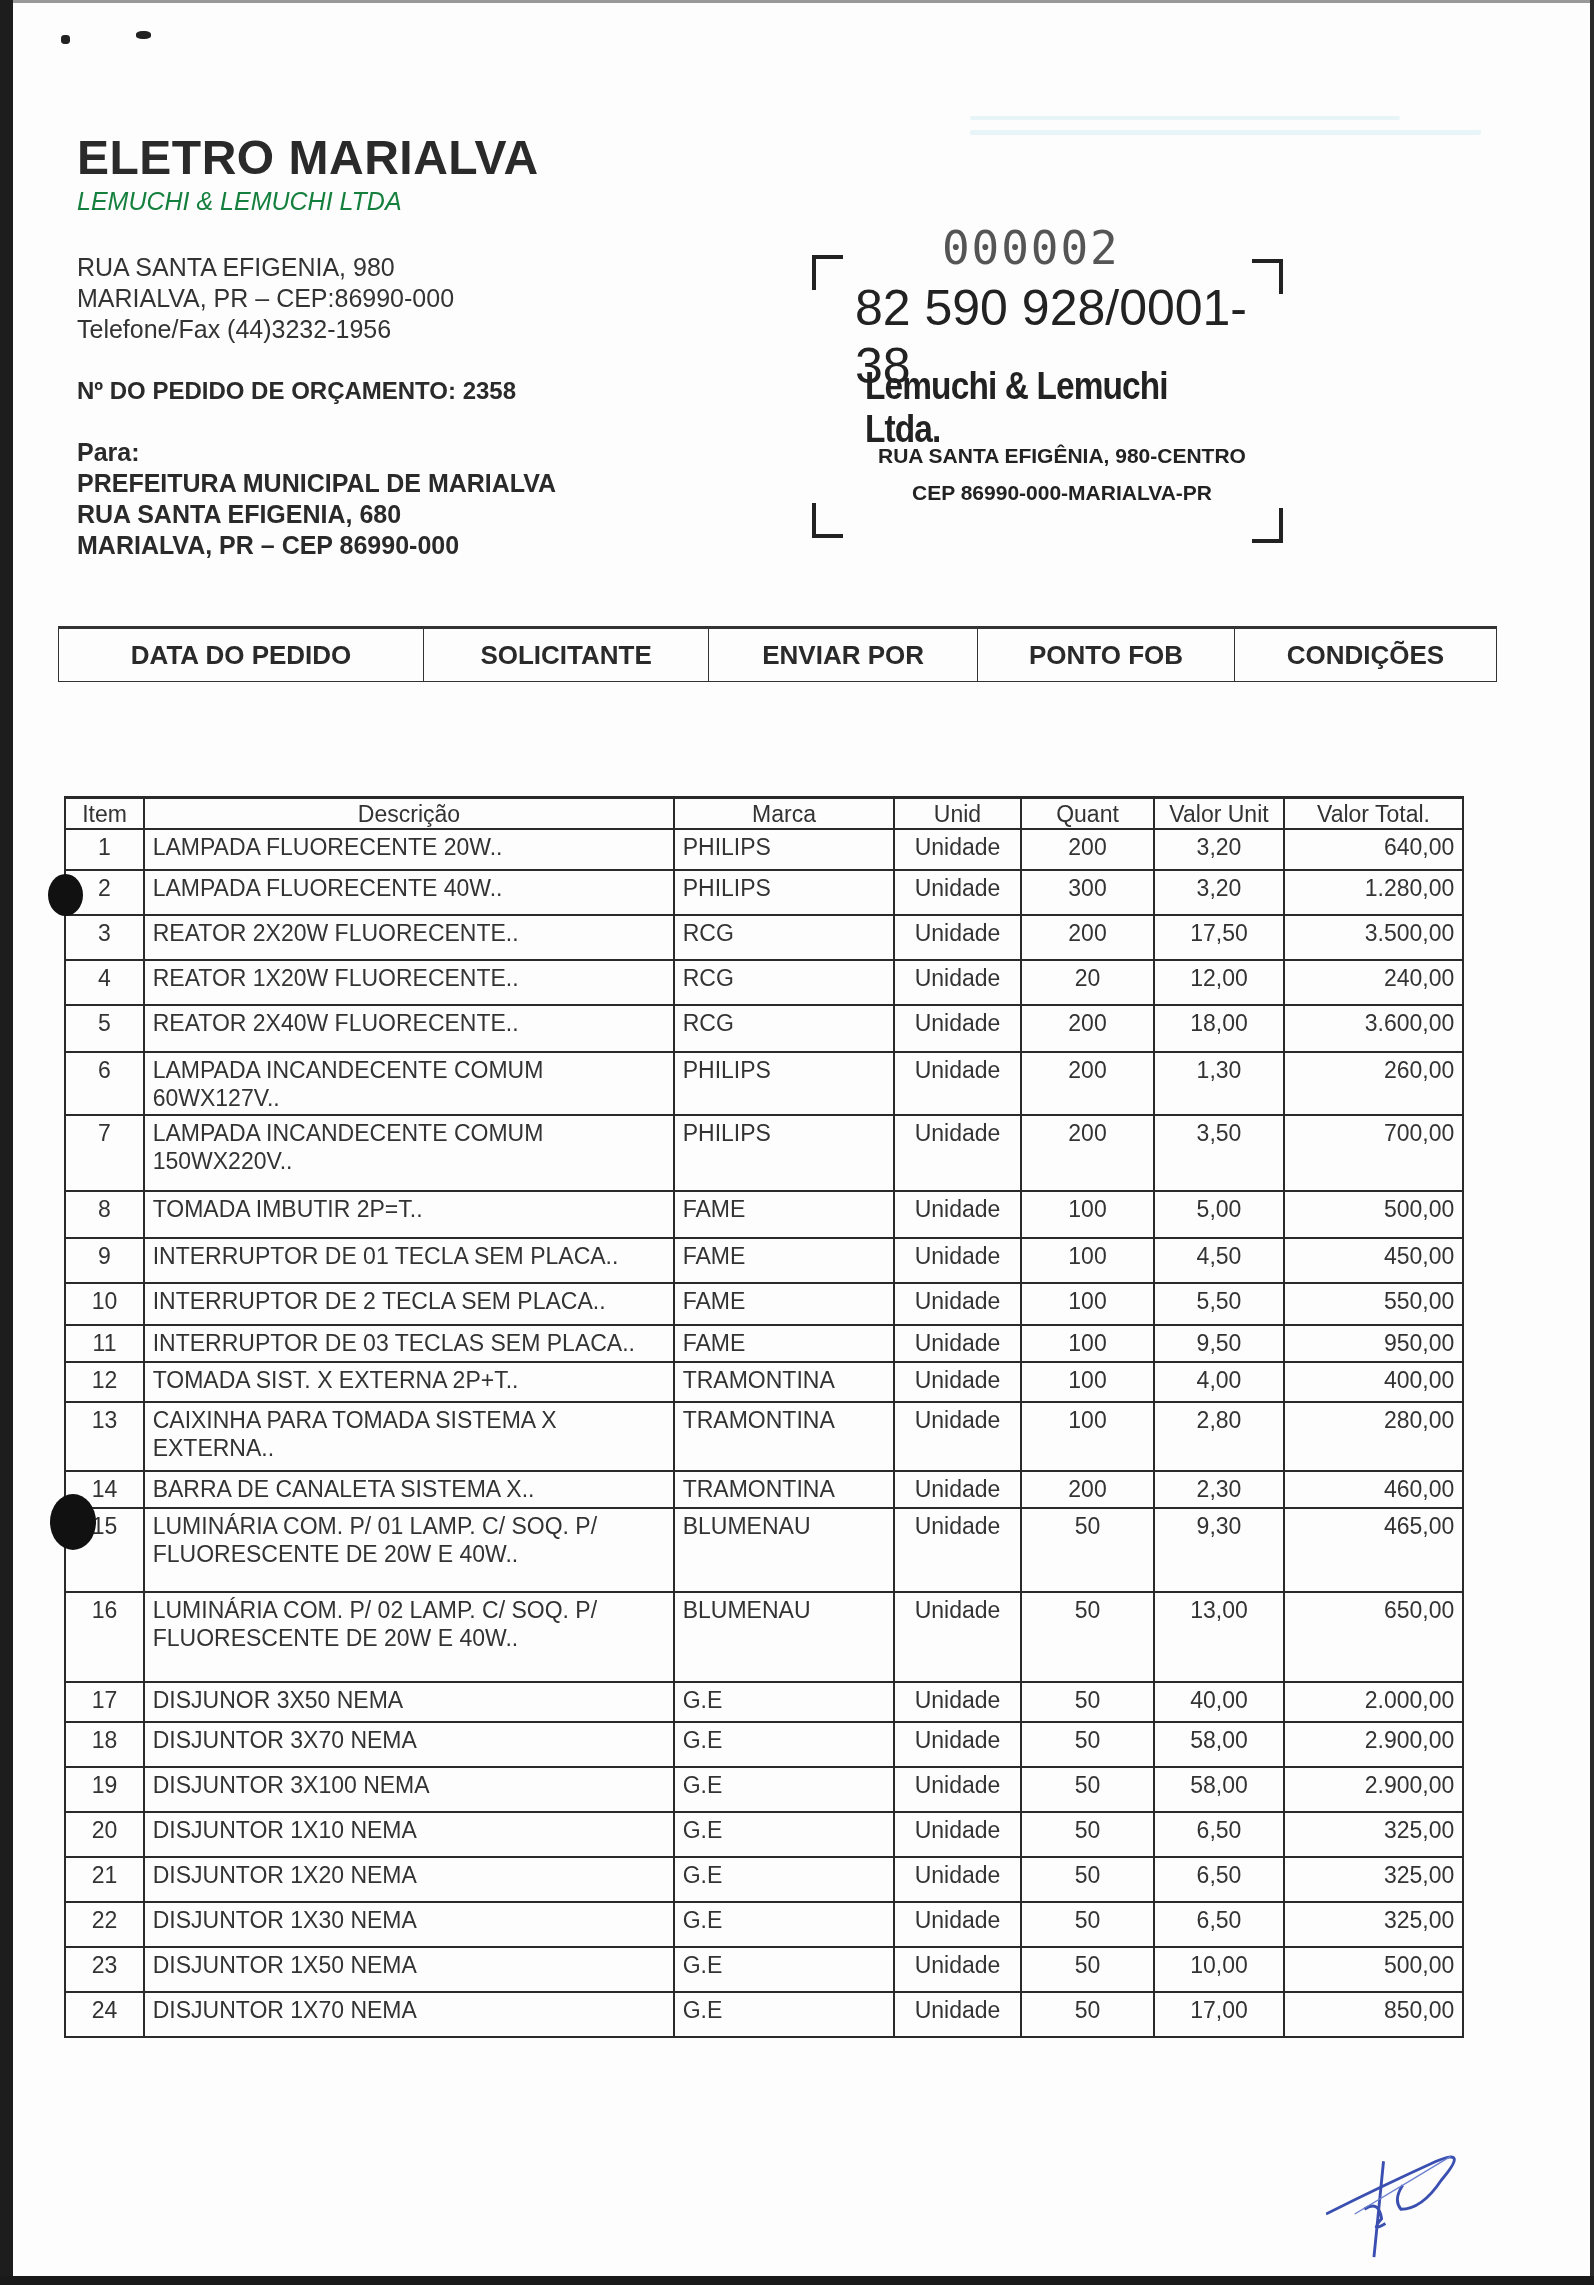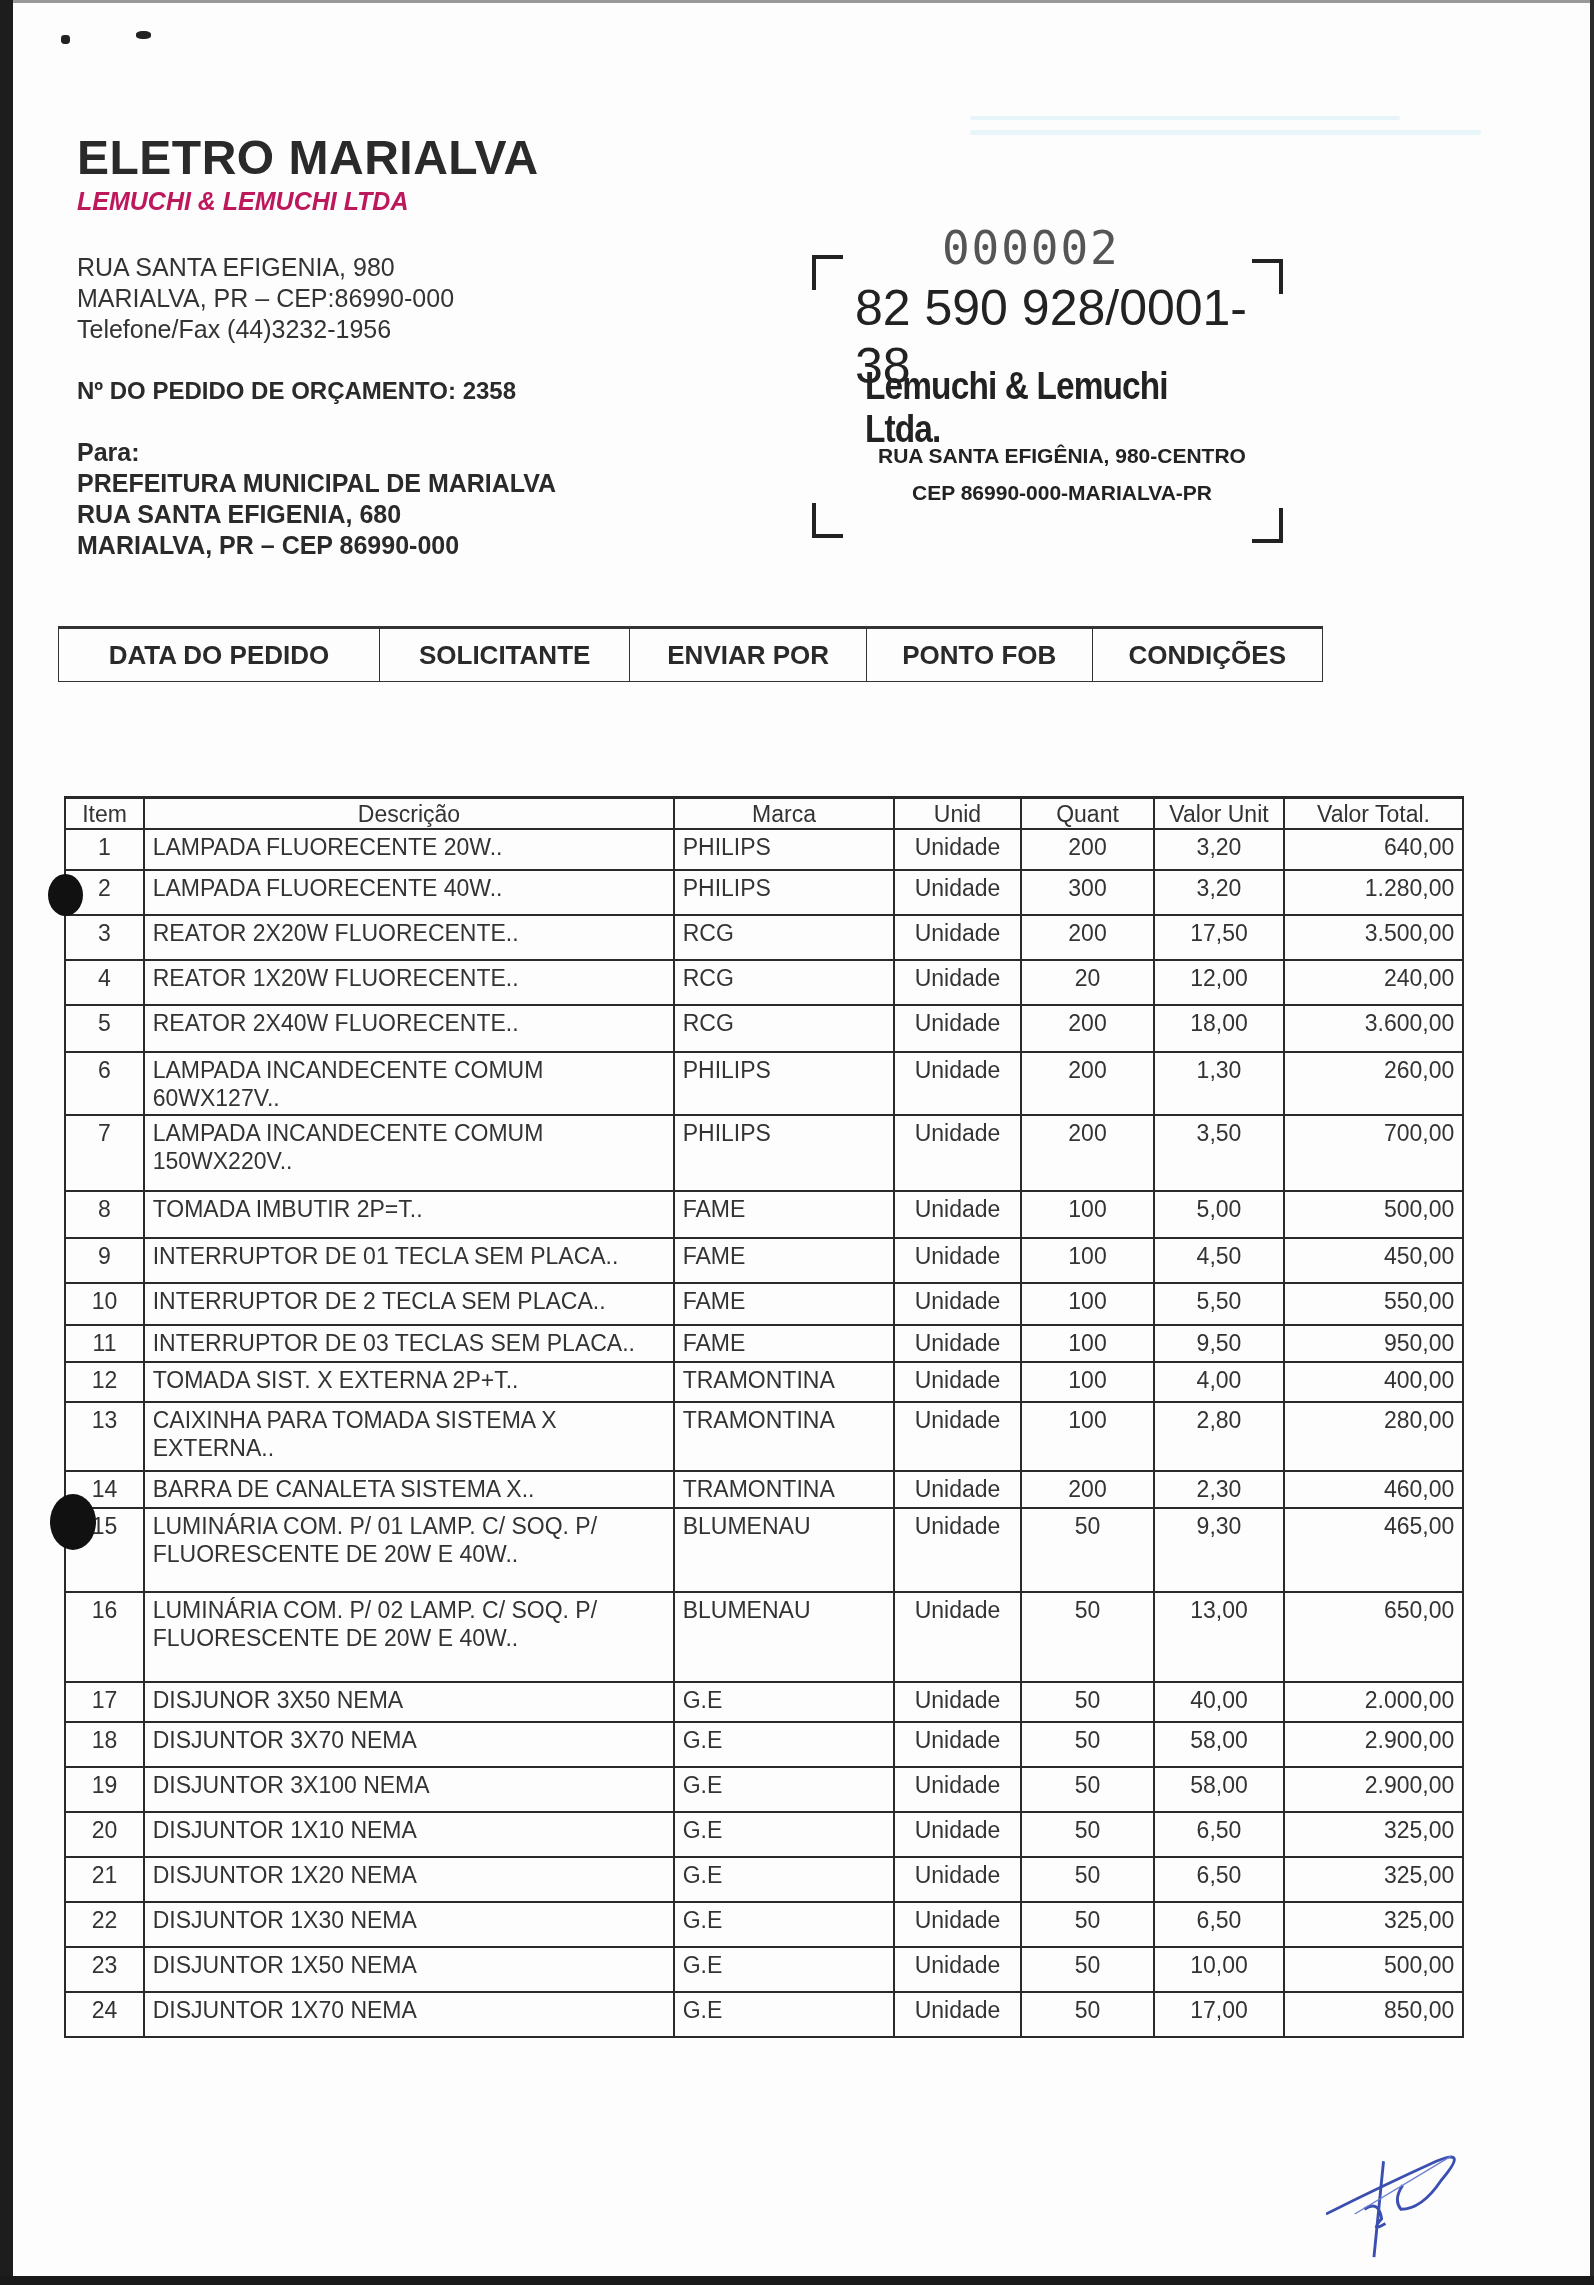--- a/index.html
+++ b/index.html
@@ -4,34 +4,34 @@
 <style>
   html,body{margin:0;padding:0;}
   body{width:1595px;height:2285px;position:relative;background:#fdfdfd;overflow:hidden;font-family:"Liberation Sans",sans-serif;color:#222;}
   .edge-left{position:absolute;left:0;top:0;width:12.5px;height:2285px;background:#1d1d1d;}
   .edge-right{position:absolute;right:0;top:0;width:4.8px;height:2285px;background:#2a2a2a;}
   .edge-bottom{position:absolute;left:0;bottom:0;width:1595px;height:8.6px;background:#1a1a1a;}
   .edge-top{position:absolute;left:0;top:0;width:1595px;height:2.9px;background:#999;}
   .speck{position:absolute;background:#222;border-radius:40%;}
   .abs{position:absolute;}
   .company{left:77px;top:130px;font-size:48px;font-weight:bold;letter-spacing:0.5px;color:#2a2a2a;}
-  .subco{left:77px;top:187px;font-size:25px;font-weight:bold;font-style:italic;color:#be185d;}
+  .subco{left:77px;top:187px;font-size:25px;font-weight:normal;font-style:italic;color:#15803d;}
   .addr{left:77px;top:252px;font-size:25px;line-height:31px;color:#333;}
   .order{left:77px;top:377px;font-size:24px;font-weight:bold;color:#2a2a2a;}
   .para{left:77px;top:437px;font-size:25px;font-weight:bold;line-height:31px;color:#2a2a2a;}
   
   .stamp{left:812px;top:221px;width:471px;height:317px;}
   .br{position:absolute;border-color:#222;border-style:solid;}
   .seq{position:absolute;left:130px;top:0;font-size:46px;letter-spacing:1.9px;color:#555;font-family:"DejaVu Sans Mono",monospace;}
   .cnpj{position:absolute;left:43px;top:58px;font-size:50px;color:#222;}
   .lemuchi{position:absolute;left:53px;top:144px;font-size:38px;font-weight:bold;color:#222;letter-spacing:-1px;transform:scaleX(0.88);transform-origin:left;}
   .saddr{position:absolute;left:58px;top:216px;font-size:21px;font-weight:bold;line-height:37px;text-align:center;width:384px;color:#222;}
   
   table{border-collapse:collapse;}
-  .t1{position:absolute;left:58px;top:626px;width:1265px;}
+  .t1{position:absolute;left:58px;top:626px;width:1439px;}
   .t1 th,.t1 td{border:1.9px solid #333;text-align:center;vertical-align:top;font-size:26px;}
   .t1 th{height:50px;vertical-align:middle;font-weight:bold;color:#2a2a2a;}
   .t1 td{height:79px;padding-top:11.5px;line-height:32px;color:#2a2a2a;}
   .t1 tr:first-child th{border-top:3.8px solid #333;}
   
   .t2{position:absolute;left:64px;top:796px;width:1397px;table-layout:fixed;}
   .t2 th,.t2 td{border:2.4px solid #2a2a2a;font-size:23px;color:#333;line-height:28px;}
   .t2 th{font-weight:normal;height:29px;text-align:center;padding:0;}
   .t2 td{vertical-align:top;padding:2.9px 5.8px 0 7.7px;}
   .t2 td.c{text-align:center;padding-left:0;padding-right:0;}

